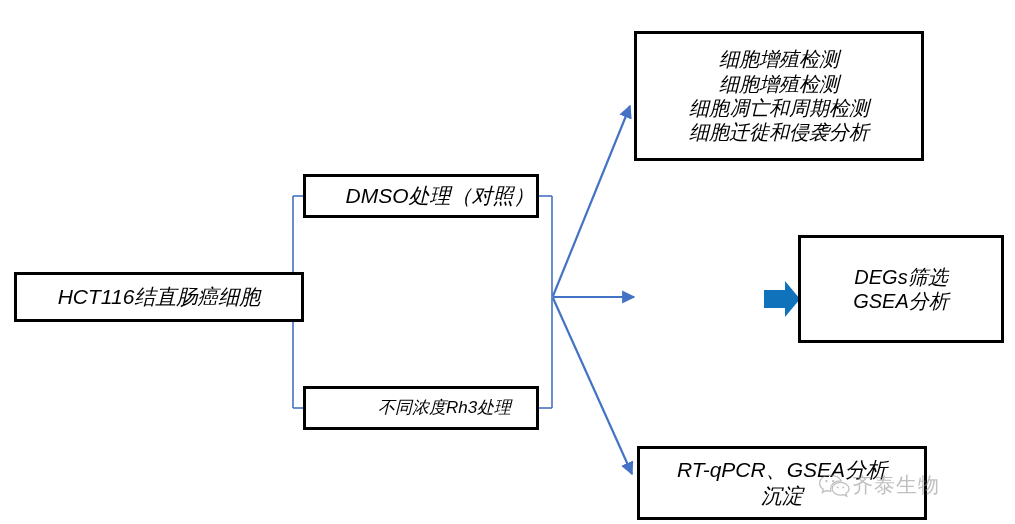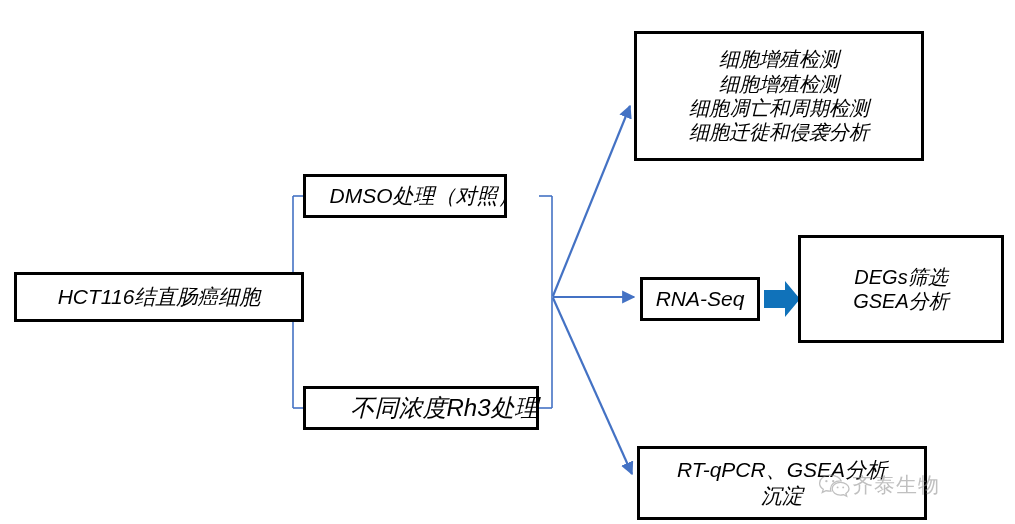--- a/index.html
+++ b/index.html
@@ -30,22 +30,22 @@
     z-index: 5;
   }
   .node .line {
     display: block;
     white-space: nowrap;
     font-style: italic;
   }
 
   
   #node-source   { left: 14px;  top: 272px; width: 290px; height: 50px;  font-size: 21px; }
-  #node-dmso     { left: 303px; top: 174px; width: 204px; height: 44px;  font-size: 21px; padding-left: 38px; }
-  #node-rh3      { left: 303px; top: 386px; width: 236px; height: 44px;  font-size: 24px; padding-left: 47px; }
+  #node-dmso     { left: 303px; top: 174px; width: 236px; height: 44px;  font-size: 21px; padding-left: 38px; }
+  #node-rh3      { left: 303px; top: 386px; width: 236px; height: 44px;  font-size: 17px; padding-left: 47px; }
   #node-assays   { left: 634px; top: 31px;  width: 290px; height: 130px; font-size: 20px; }
   #node-rnaseq   { left: 640px; top: 277px; width: 120px; height: 44px;  font-size: 21px; }
   #node-bioinfo  { left: 798px; top: 235px; width: 206px; height: 108px; font-size: 20px; }
   #node-validate { left: 637px; top: 446px; width: 290px; height: 74px;  font-size: 21px; }
 
   
   #connectors {
     position: absolute;
     left: 0;
     top: 0;
@@ -123,23 +123,20 @@
     <span class="line">不同浓度Rh3处理</span>
   </div>
 
   <div class="node" id="node-assays">
     <span class="line">细胞增殖检测</span>
     <span class="line">细胞增殖检测</span>
     <span class="line">细胞凋亡和周期检测</span>
     <span class="line">细胞迁徙和侵袭分析</span>
   </div>
 
-  <div class="node" id="node-rnaseq">
-    <span class="line">RNA-Seq</span>
-  </div>
 
   <div class="node" id="node-bioinfo">
     <span class="line">DEGs筛选</span>
     <span class="line">GSEA分析</span>
   </div>
 
   <div class="node" id="node-validate">
     <span class="line">RT-qPCR、GSEA分析</span>
     <span class="line">沉淀</span>
   </div>

